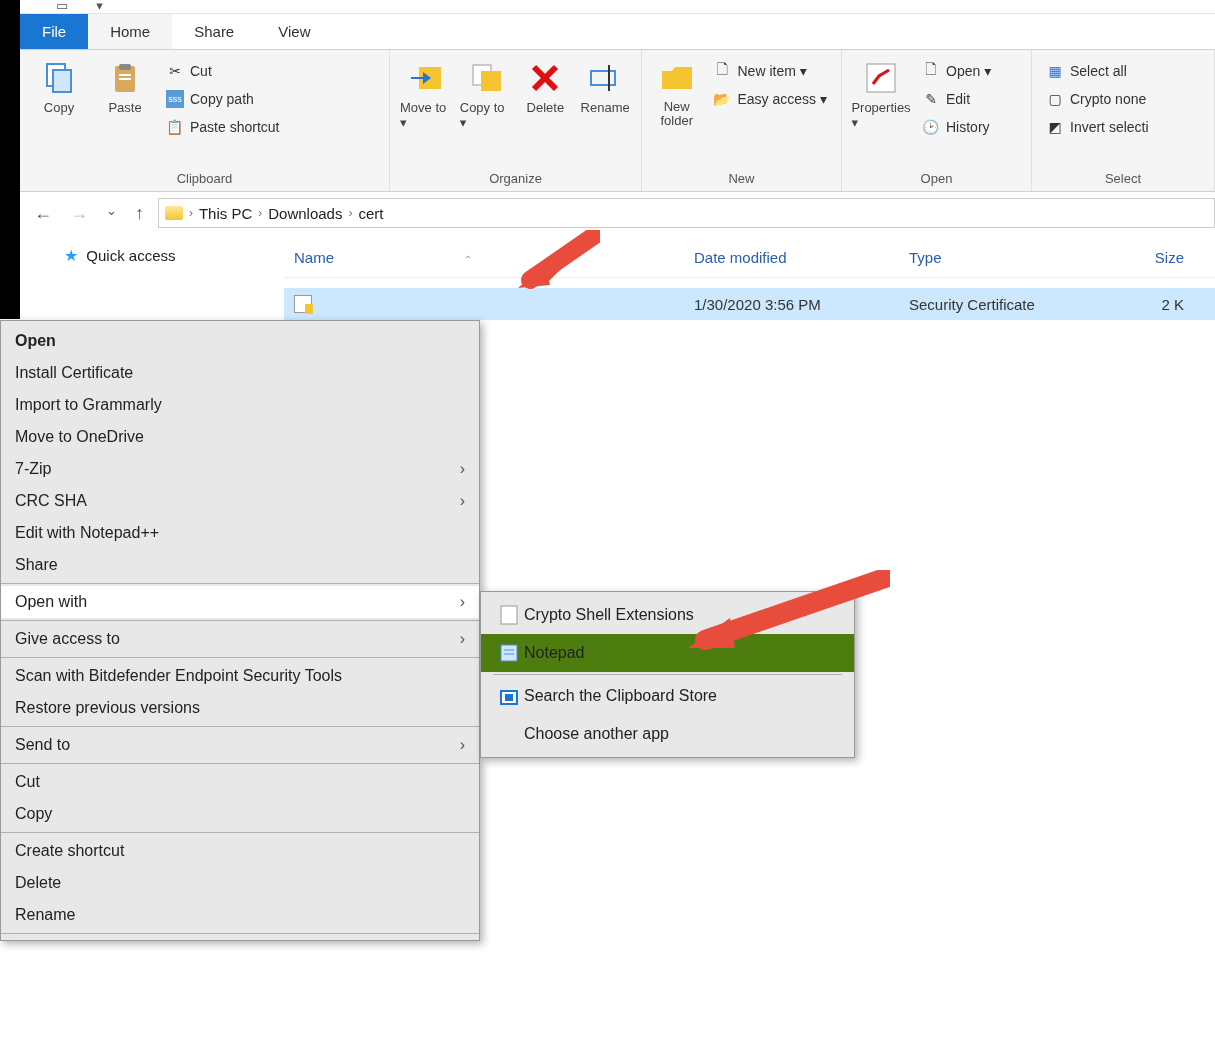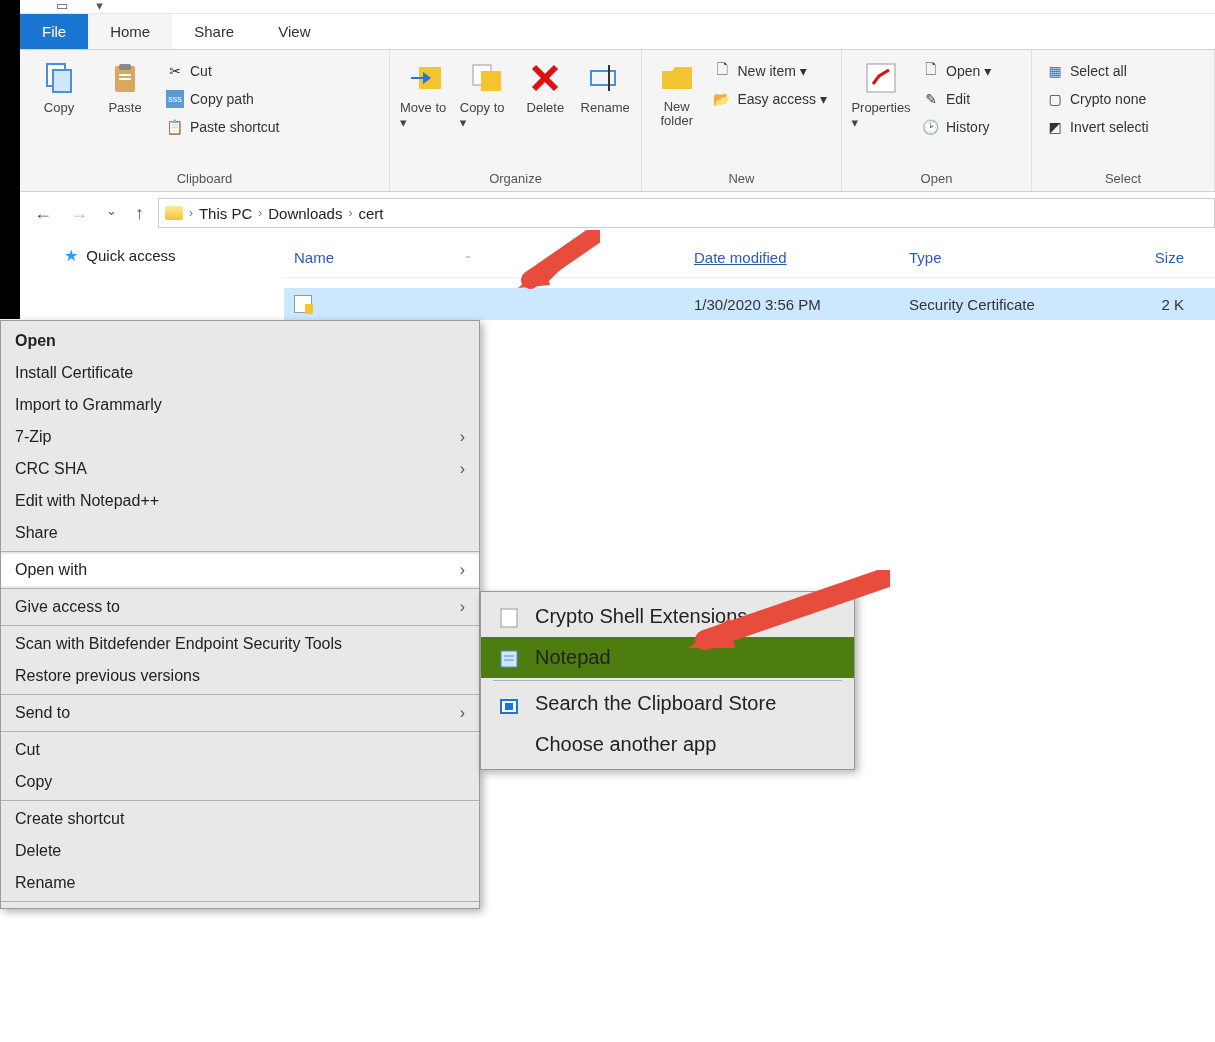--- a/index.html
+++ b/index.html
@@ -25,21 +25,21 @@
 .breadcrumb-row { position: absolute; left: 20px; top: 192px; width: 1195px; height: 42px; display: flex; align-items: center; background: #fff; }
 .nav-arrows { display: flex; gap: 18px; padding: 0 14px; color: #555; font-size: 18px; }
 .nav-arrows span { cursor: pointer; }
 .bc-box { flex: 1; border: 1px solid #ccc; height: 30px; display: flex; align-items: center; padding: 0 6px; gap: 6px; font-size: 15px; }
 .bc-seg { color: #222; cursor: pointer; }
 .bc-sep { color: #777; font-size: 12px; }
 .folder-mini { width: 18px; height: 14px; background: linear-gradient(#ffe89a,#f4c431); border-radius: 2px; }
 .columns-header { position: absolute; left: 284px; top: 238px; width: 931px; height: 40px; display: flex; align-items: center; border-bottom: 1px solid #eee; }
 .col { font-size: 15px; color: #2a5db0; padding: 0 10px; }
 .col.name { width: 400px; }
-.col.date { width: 215px; text-decoration: underline; }
+.col.date { width: 215px; }
 .col.type { width: 185px; }
 .col.size { width: 110px; text-align: right; }
 .sort-caret { font-size: 10px; color: #999; margin-left: 130px; }
 .nav-pane { position: absolute; left: 20px; top: 240px; width: 260px; }
 .nav-item { display: flex; align-items: center; gap: 8px; padding: 6px 0 6px 44px; font-size: 15px; color: #222; cursor: pointer; }
 .star-icon { color: #2a9df4; font-size: 16px; }
 .file-row { position: absolute; left: 284px; top: 288px; width: 931px; height: 32px; background: #cce8ff; display: flex; align-items: center; font-size: 15px; }
 .file-row .cell { padding: 0 10px; }
 .file-row .cell.name { width: 400px; display: flex; align-items: center; gap: 8px; }
 .file-row .cell.date { width: 215px; color: #333; }
@@ -47,21 +47,21 @@
 .file-row .cell.size { width: 110px; text-align: right; color: #333; }
 .cert-icon { width: 18px; height: 18px; background: #fff; border: 1px solid #999; position: relative; }
 .cert-icon:after { content: ""; position: absolute; right: -2px; bottom: -2px; width: 8px; height: 10px; background: #f4c431; border-radius: 1px; }
 .ctx-menu { position: absolute; left: 0; top: 320px; width: 480px; background: #e8e8e8; border: 1px solid #999; box-shadow: 3px 3px 8px rgba(0,0,0,0.3); padding: 4px 0; }
 .ctx-item { padding: 7px 14px; font-size: 16px; color: #222; cursor: pointer; display: flex; align-items: center; justify-content: space-between; }
 .ctx-item.bold { font-weight: bold; }
 .ctx-item.hover { background: #fff; }
 .ctx-sep { height: 1px; background: #b0b0b0; margin: 2px 0; }
 .ctx-arrow { color: #555; font-size: 16px; }
 .sub-menu { position: absolute; left: 480px; top: 591px; width: 375px; background: #e8e8e8; border: 1px solid #999; box-shadow: 3px 3px 8px rgba(0,0,0,0.3); padding: 4px 0; }
-.sub-item { padding: 9px 18px; font-size: 20px; color: #222; cursor: pointer; display: flex; align-items: flex-end; gap: 16px; }
+.sub-item { padding: 9px 18px; font-size: 16px; color: #222; cursor: pointer; display: flex; align-items: center; gap: 5px; }
 .sub-item.hover { background: #4d7c0f; }
 .sub-sep { height: 1px; background: #b0b0b0; margin: 2px 12px; }
 .sub-icon { width: 20px; height: 20px; display: inline-flex; align-items: center; justify-content: center; }
 .arrow-annot { position: absolute; pointer-events: none; }
 .arrow1 { left: 510px; top: 230px; }
 .arrow2 { left: 680px; top: 570px; }
 svg { display: block; }
 </style>
 </head>
 <body>
@@ -276,20 +276,21 @@
     </div>
   <div class="cell date">1/30/2020 3:56 PM</div>
   <div class="cell type">Security Certificate</div>
   <div class="cell size">2 K</div>
 </div>
 
 <div class="ctx-menu">
   <div class="ctx-item bold">Open</div>
   <div class="ctx-item">Install Certificate</div>
   <div class="ctx-item">Import to Grammarly</div>
+  <div class="ctx-item">Move to OneDrive</div>
   <div class="ctx-item">
       <span>7-Zip</span>
       <span class="ctx-arrow">›</span>
     </div>
   <div class="ctx-item">
       <span>CRC SHA</span>
       <span class="ctx-arrow">›</span>
     </div>
   <div class="ctx-item">Edit with Notepad++</div>
   <div class="ctx-item">Share</div>

